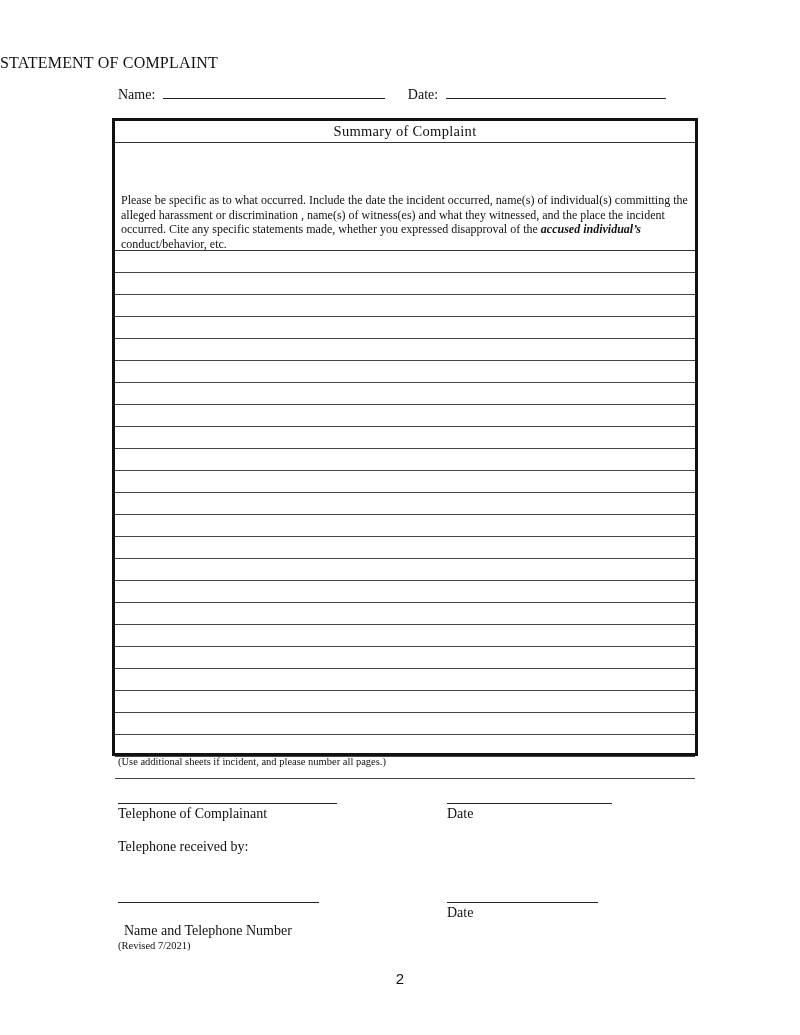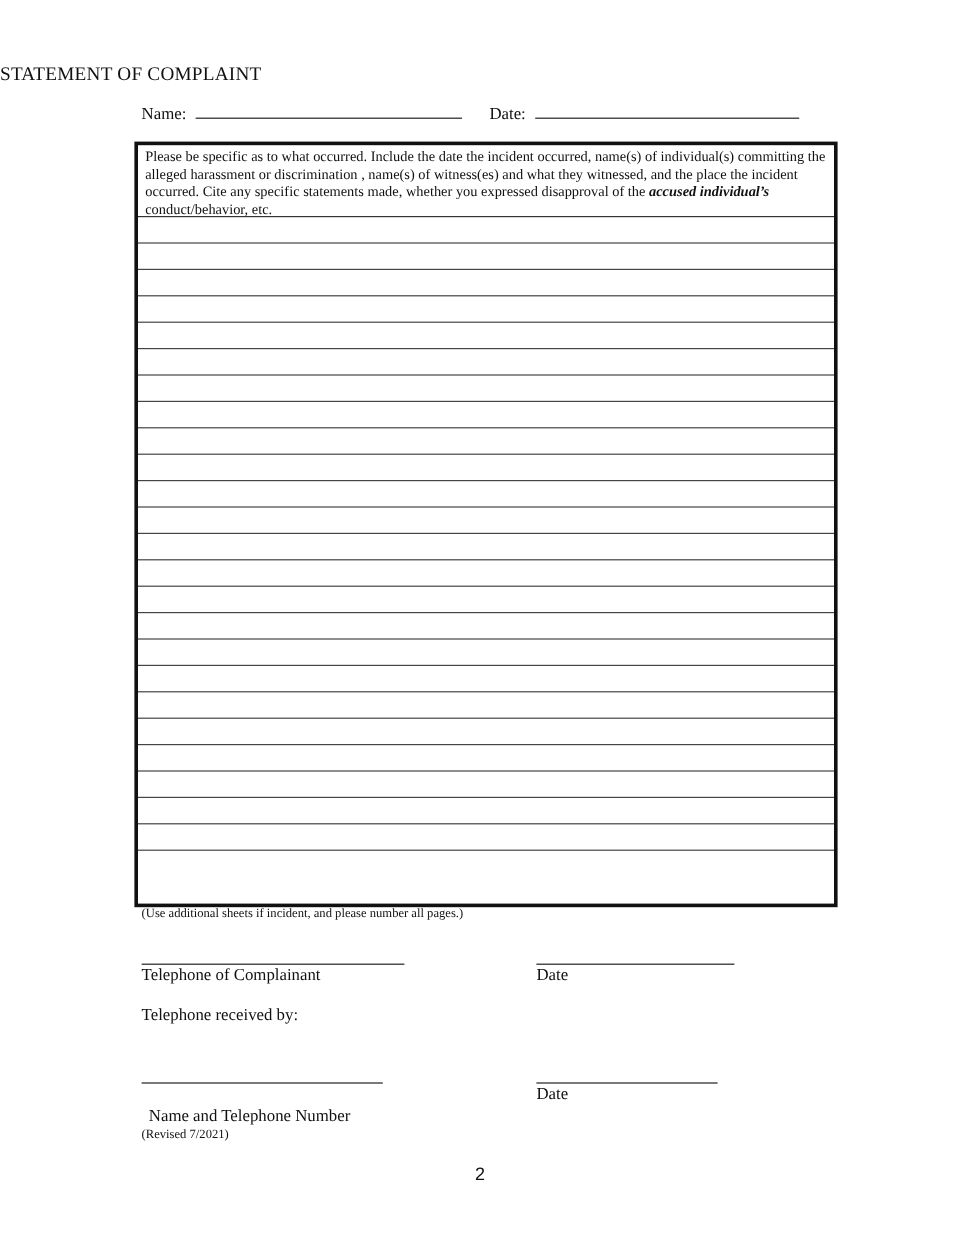--- a/index.html
+++ b/index.html
@@ -5,21 +5,21 @@
     html, body { margin: 0; padding: 0; background: #ffffff; }
     body { width: 800px; height: 1035px; position: relative; overflow: hidden;
            font-family: "Liberation Serif", "DejaVu Serif", serif; color: #111; }
     .abs { position: absolute; }
     .title { left: 0; width: 800px; top: 54px; text-align: left; font-size: 16px; letter-spacing: 0.2px; }
     .nd-row { top: 85px; left: 118px; font-size: 14px; white-space: nowrap; }
     .blank { display: inline-block; border-bottom: 1px solid #222; vertical-align: baseline; height: 13px; }
     .table { left: 112px; top: 118px; width: 580px; height: 632px; border: 3px solid #111; box-sizing: content-box; }
     .thead { height: 21px; border-bottom: 1px solid #333; text-align: center; font-size: 14.5px; line-height: 21px; letter-spacing: 0.3px; }
     .instr { height: 60px; border-bottom: 1px solid #333; padding: 2px 6px 0 6px; box-sizing: border-box;
-             font-size: 12px; line-height: 14.5px; }
+             font-size: 12px; line-height: 14.5px; margin-top: 48px; }
     .instr em { font-weight: bold; font-style: italic; }
     .rowline { height: 21px; border-bottom: 1px solid #444; }
     .rowline:last-child { border-bottom: none; }
     .note { left: 118px; top: 756px; font-size: 10.5px; }
     .sigline { border-top: 1px solid #222; height: 0; }
     .label { font-size: 14px; }
     .small { font-size: 10.5px; }
     .pagenum { left: 0; width: 800px; top: 970px; text-align: center; font-family: "Liberation Sans", "DejaVu Sans", sans-serif; font-size: 15px; }
   </style>
 </head>
@@ -29,20 +29,21 @@
 
 <div class="abs nd-row">
   <span>Name:</span>
   <span class="blank" style="width:222px; margin-left:4px;"></span>
   <span style="display:inline-block; width:16px;"></span>
   <span>Date:</span>
   <span class="blank" style="width:220px; margin-left:4px;"></span>
 </div>
 
 <div class="abs table">
+  <div class="thead">Summary of Complaint</div>
   <div class="instr"><span>Please be specific as to what occurred.  Include the date the incident occurred, name(s) of individual(s) committing the alleged harassment or discrimination , name(s) of witness(es) and what they witnessed, and the place the incident occurred.  Cite any specific statements made, whether you expressed disapproval of the </span><em>accused individual’s</em><span> conduct/behavior, etc.</span></div>
   <div id="rows">
       <div class="rowline"></div>
       <div class="rowline"></div>
       <div class="rowline"></div>
       <div class="rowline"></div>
       <div class="rowline"></div>
       <div class="rowline"></div>
       <div class="rowline"></div>
       <div class="rowline"></div>

